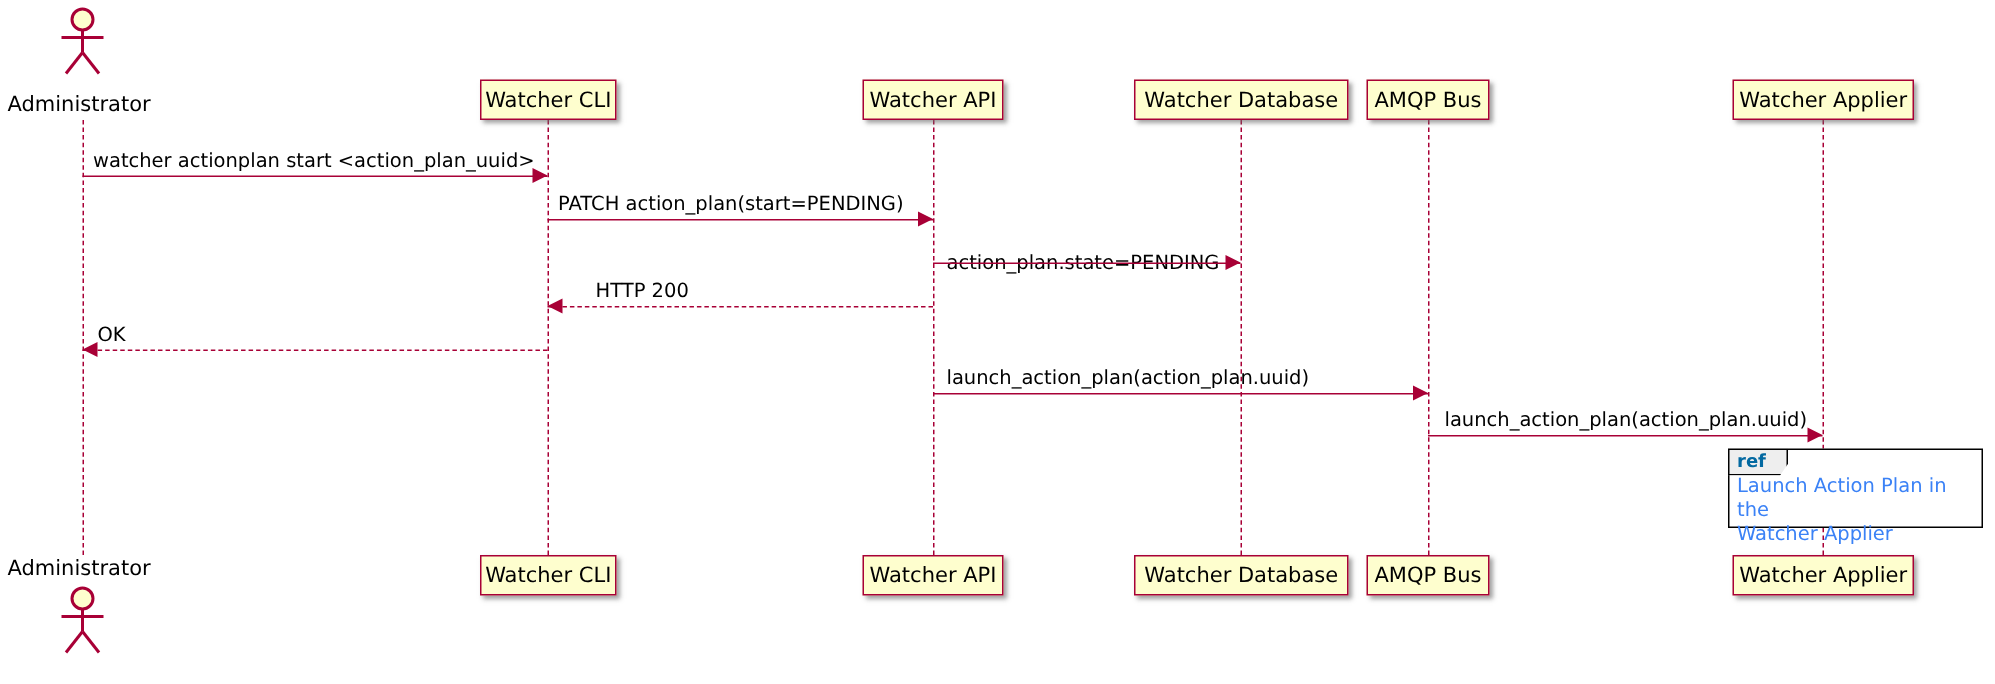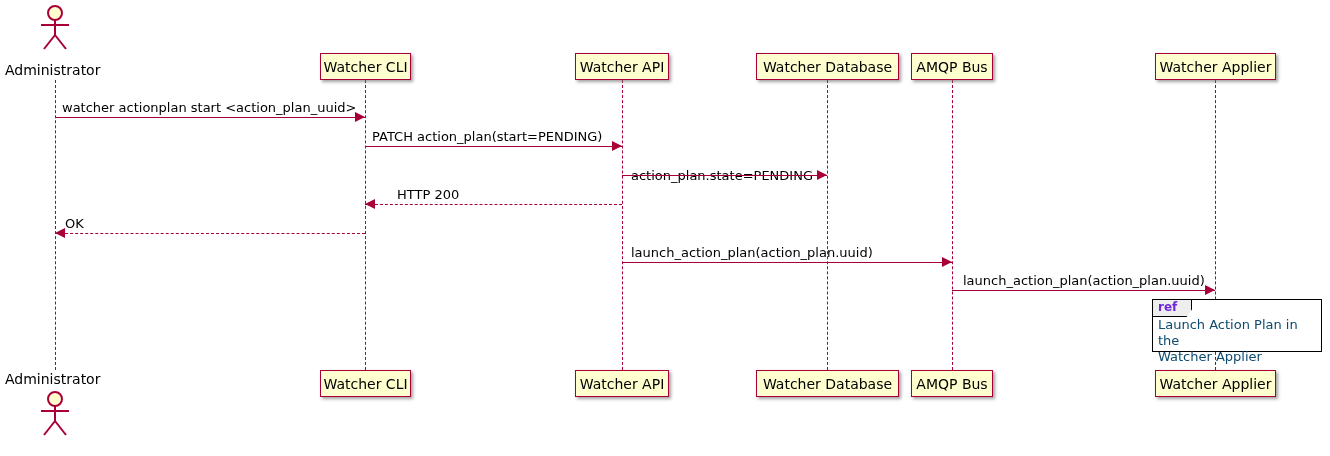--- a/index.html
+++ b/index.html
@@ -70,30 +70,30 @@
     border: 1.5px solid #000000;
   }
   .ref-header {
     position: absolute;
     top: -1px;
     left: -1px;
     background: #EEEEEE;
     border: 1px solid #000000;
     font-weight: bold;
     font-size: 12px;
-    color: #6d28d9;
+    color: #0369a1;
     line-height: 14px;
     padding: 0 14px 2px 5px;
     clip-path: polygon(0 0, 100% 0, 100% 55%, 86% 100%, 0 100%);
   }
   .ref-text {
     margin-top: 17px;
     padding: 0 5px 0 5px;
     font-size: 13px;
-    color: #0c4a6e;
+    color: #3b82f6;
     white-space: pre-line;
     line-height: 16px;
   }
 </style>
 </head>
 <body>
 
 <div class="canvas">
 
   <div class="lifeline" style="left:55px;  top:80px; height:290px;"></div>

